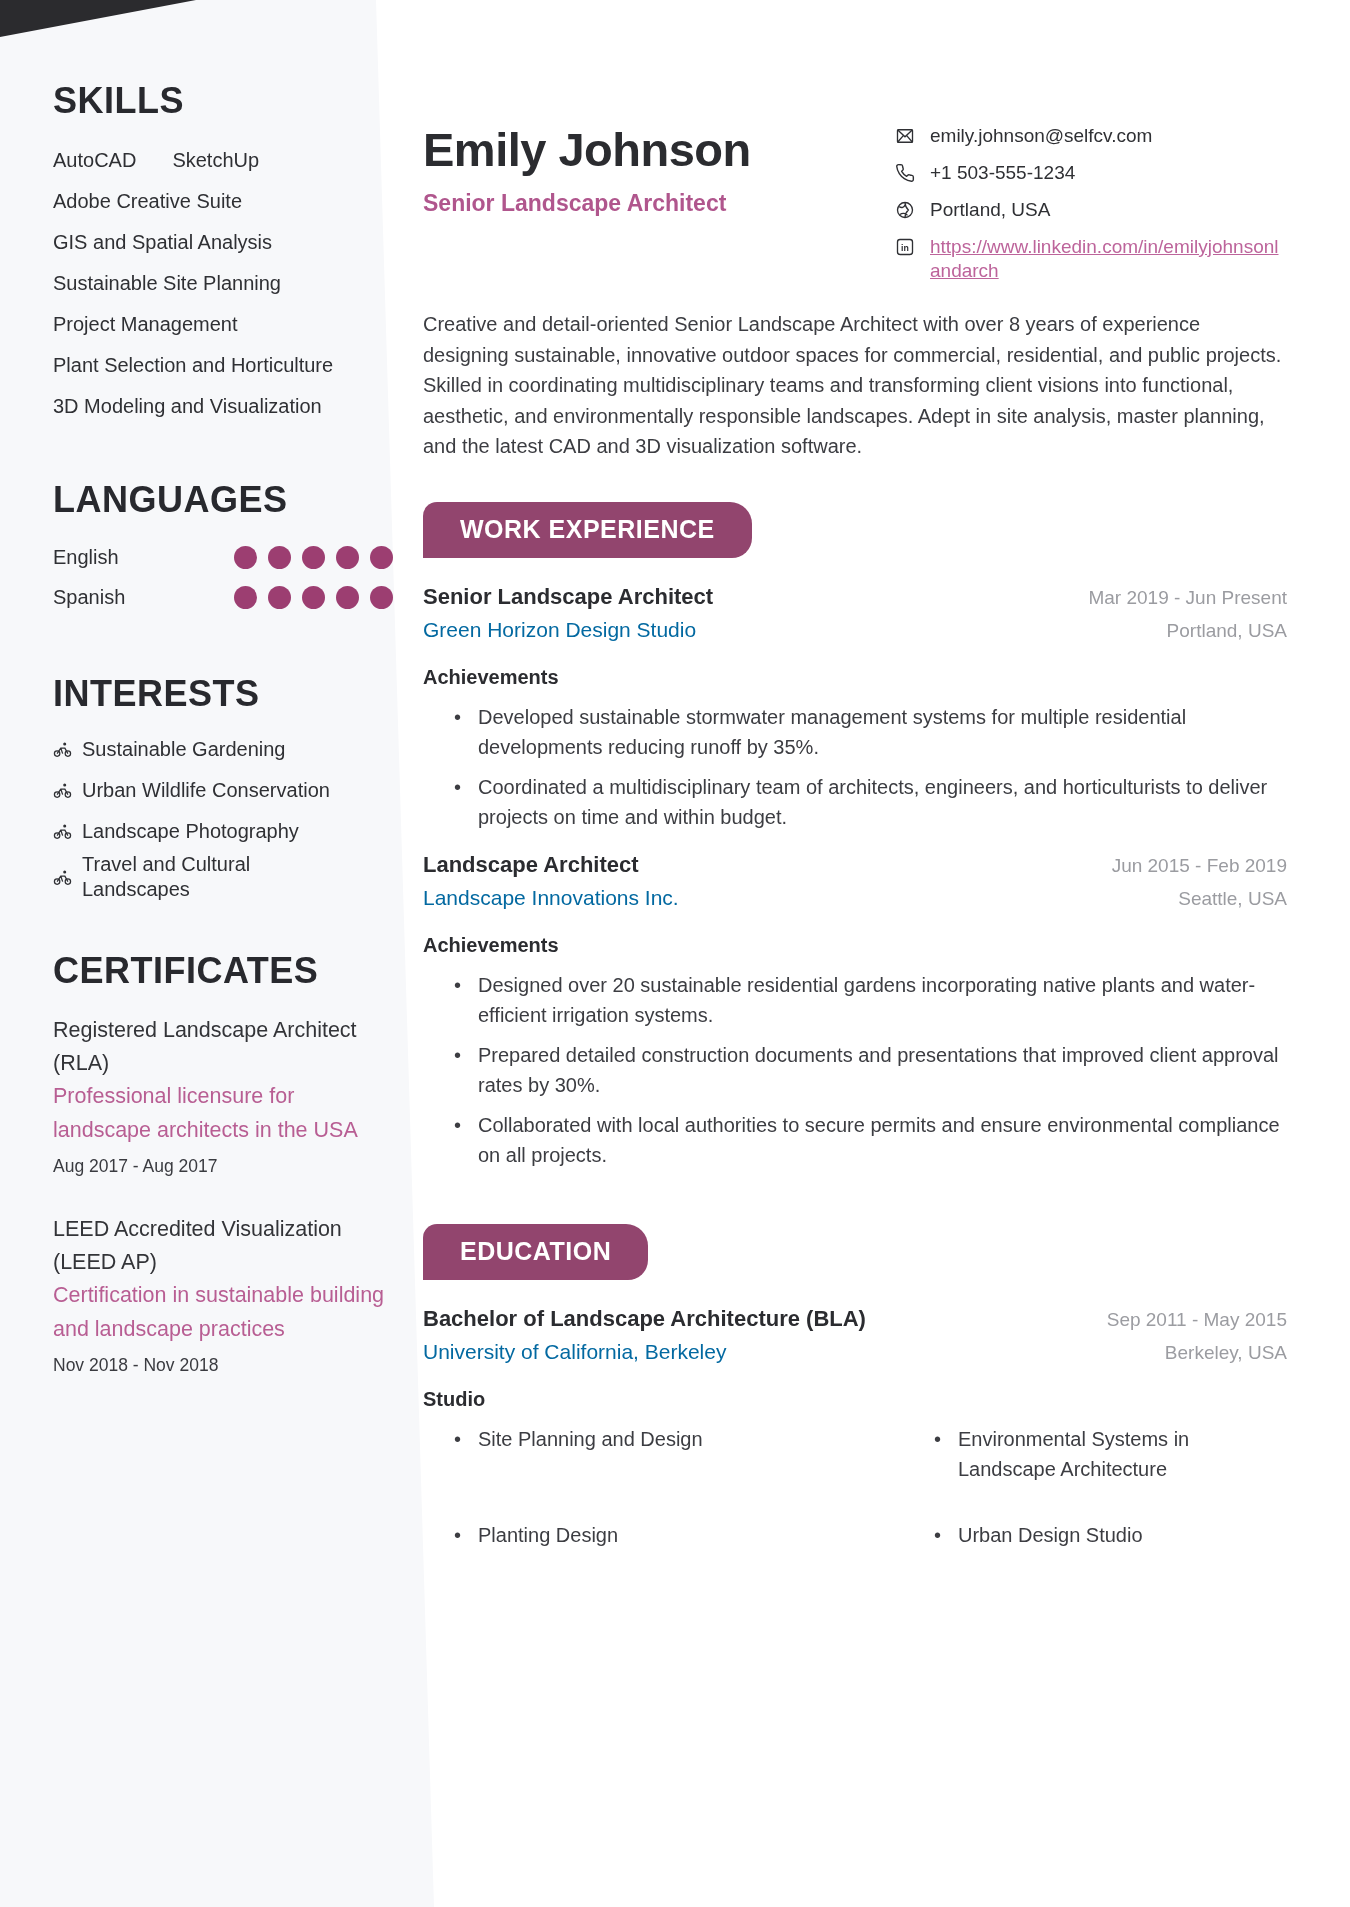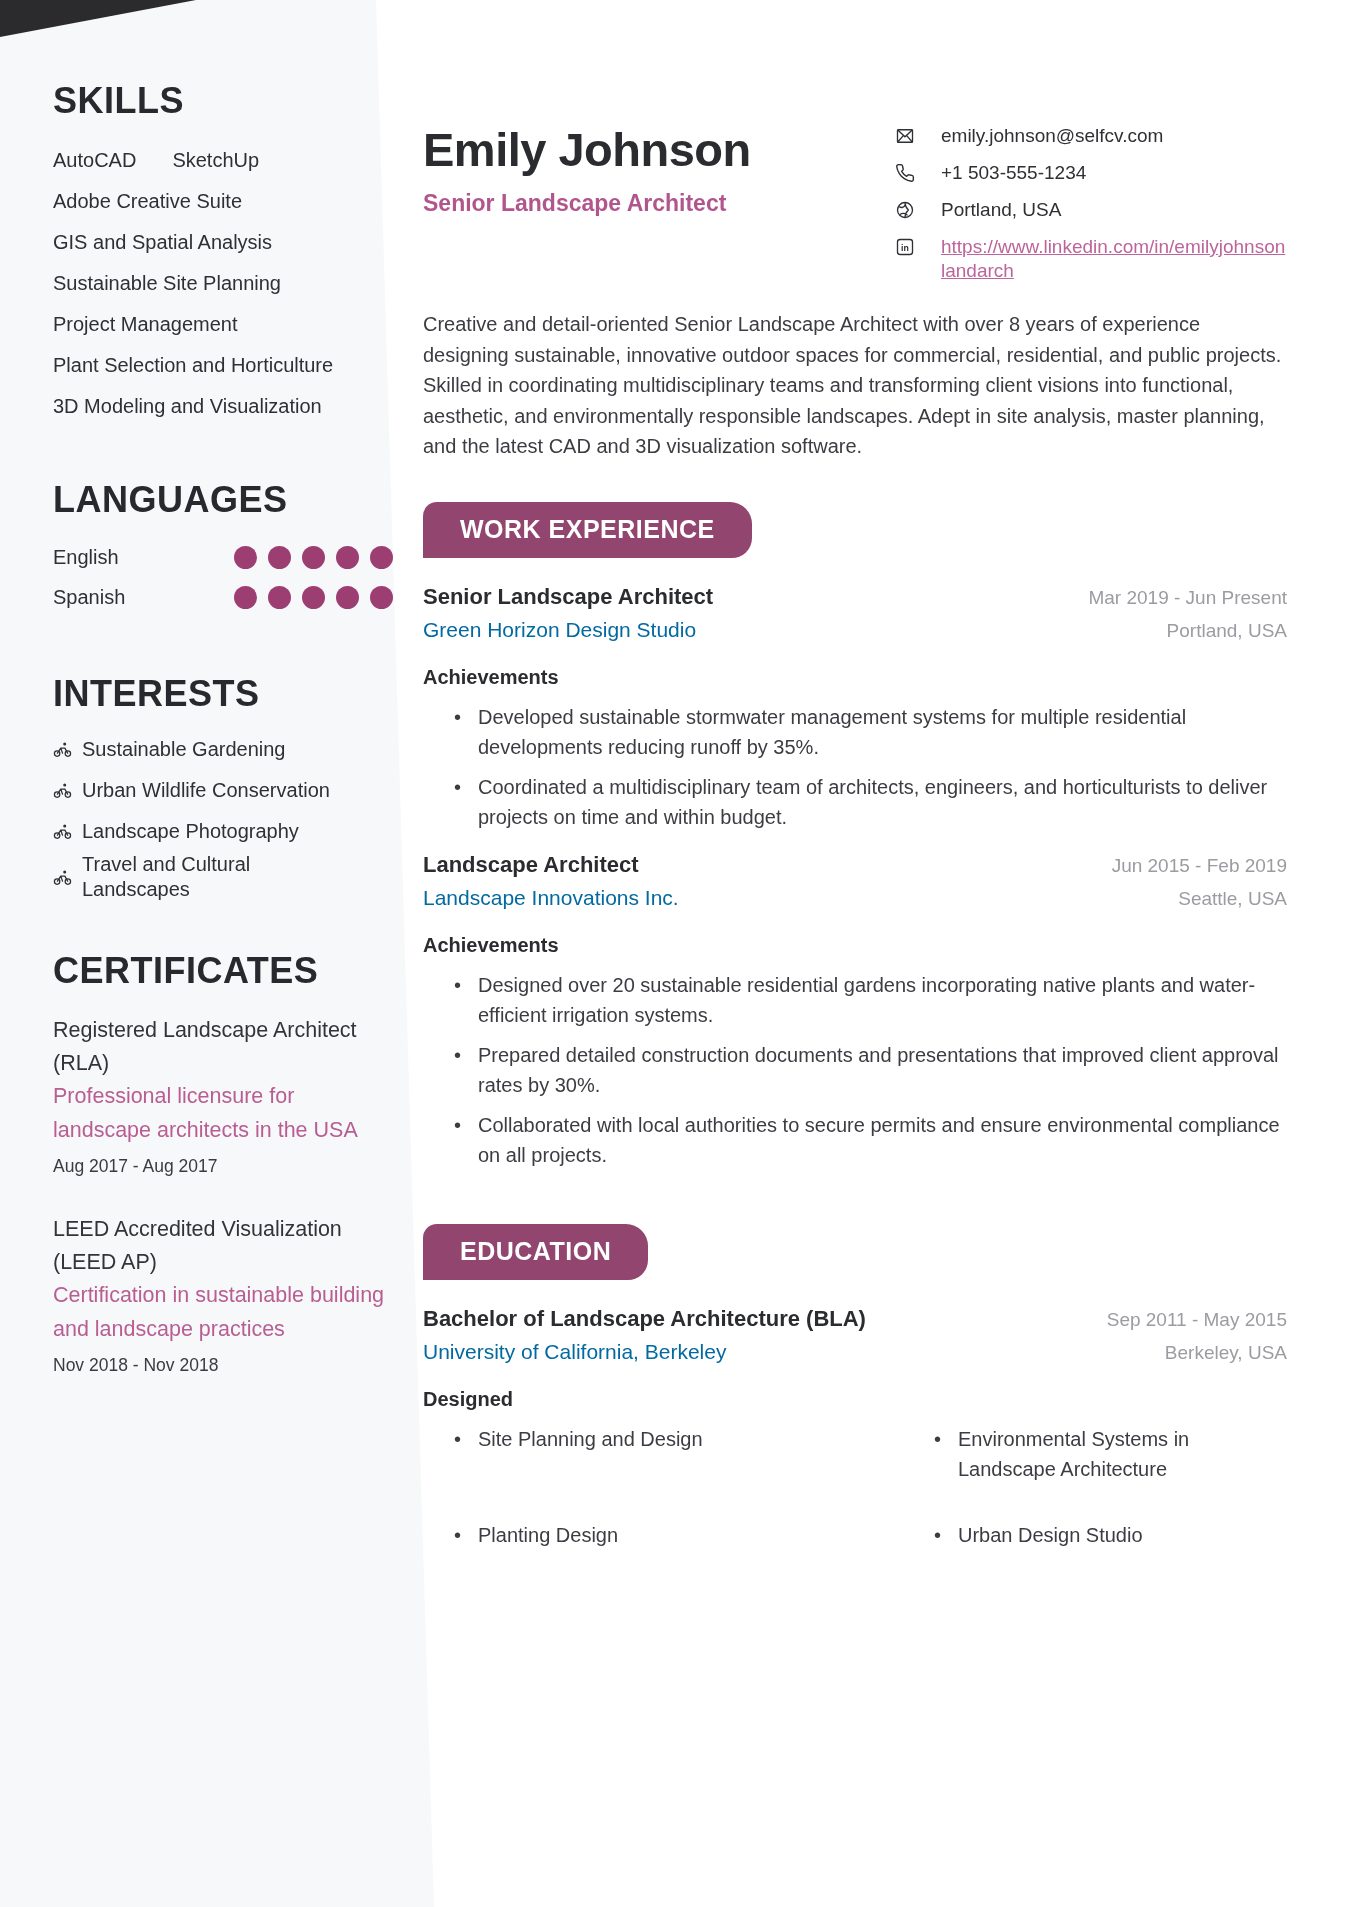--- a/index.html
+++ b/index.html
@@ -44,21 +44,21 @@
   .cert-name { font-size:21.5px; line-height:33px; color:#333438; }
   .cert-desc { font-size:21.5px; line-height:33.5px; color:#b85e93; }
   .cert-dates { margin-top:6px; font-size:17.5px; line-height:26px; color:#3a3b40; }
 
   
   .main { position:absolute; top:8px; left:423px; width:864px;margin-top:40px; }
   .header-row { margin-top:74px; display:flex; justify-content:space-between; }
   .person-name { font-size:47px; font-weight:800; letter-spacing:-.5px; color:#2b2c30; line-height:1.2; }
   .person-title { margin-top:12px; font-size:23px; font-weight:800; color:#b0568d; }
   .contact { width:392px; display:flex; flex-direction:column; gap:13px; padding-top:2px; }
-  .contact-row { display:flex; gap:26px; font-size:19px; line-height:24px; color:#2f3034; align-items:flex-start; }
+  .contact-row { display:flex; gap:15px; font-size:19px; line-height:24px; color:#2f3034; align-items:flex-start; }
   .contact-row svg { flex:0 0 auto; margin-top:2px; }
   .contact-link { color:#bd649b; text-decoration:underline; word-break:break-all; }
 
   .summary { margin-top:26px; font-size:20px; line-height:30.5px; color:#3c3d42; width:864px; }
 
   .badge {
     display:inline-block; margin-top:40px;
     background:#92456e; color:#ffffff;
     font-size:25px; font-weight:800; letter-spacing:.5px;
     padding:13px 37px 14px 37px;
@@ -264,21 +264,21 @@
 
     <section>
       <div class="entry-head job1-head">
         <span class="entry-title">Bachelor of Landscape Architecture (BLA)</span>
         <span class="entry-date">Sep 2011 - May 2015</span>
       </div>
       <div class="entry-sub">
         <span class="entry-company">University of California, Berkeley</span>
         <span class="entry-loc">Berkeley, USA</span>
       </div>
-      <div class="ach-label">Designed</div>
+      <div class="ach-label">Studio</div>
       <div class="courses-grid">
         <div class="course">Site Planning and Design</div>
         <div class="course">Environmental Systems in Landscape Architecture</div>
         <div class="course">Planting Design</div>
         <div class="course">Urban Design Studio</div>
       </div>
     </section>
 
   </main>
 </div>

